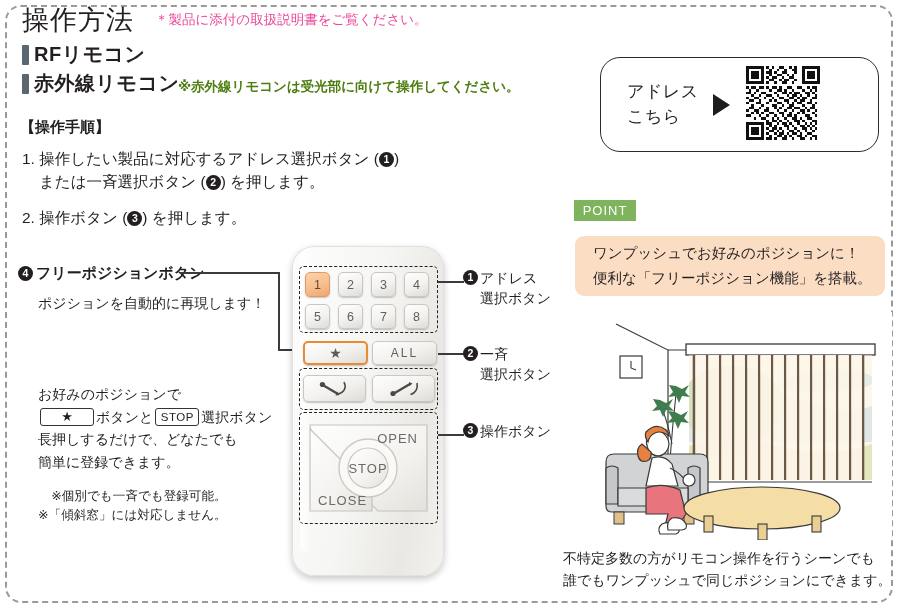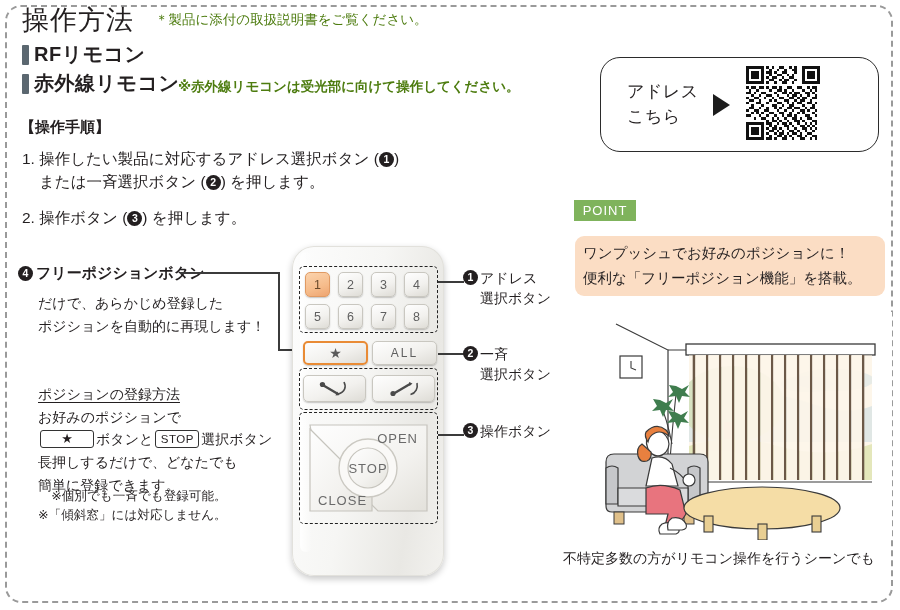--- a/index.html
+++ b/index.html
@@ -10,21 +10,21 @@
     color:#231f20;
   }
 
   .frame{
     position:absolute;left:5px;top:5px;width:888px;height:598px;
     border:2px dashed #9a9a9a;border-radius:16px;box-sizing:border-box;
   }
 
   
   .hdr-title{position:absolute;left:22px;top:2px;font-size:27px;letter-spacing:1px;color:#231f20;}
-  .hdr-note{position:absolute;left:155px;top:11px;font-size:13.5px;color:#4d7c0f;}
+  .hdr-note{position:absolute;left:155px;top:11px;font-size:13.5px;color:#ec4899;}
 
   .sec{position:absolute;display:flex;align-items:center;}
   .sec .bar{width:7px;height:20px;background:#5b6770;margin-right:5px;border-radius:1px;}
   .sec .txt{font-size:20px;font-weight:bold;color:#231f20;letter-spacing:.5px;}
   .sec-rf{left:22px;top:41px;}
   .sec-ir{left:22px;top:70px;}
   .ir-note{position:absolute;left:178px;top:78px;font-size:13.5px;color:#4d7c0f;font-weight:bold;}
 
   .steps-title{position:absolute;left:20px;top:118px;font-size:15px;font-weight:bold;}
   .step{position:absolute;font-size:15.5px;line-height:1.5;}
@@ -110,21 +110,21 @@
           border-top:11px solid transparent;border-bottom:11px solid transparent;}
   .qr-img{margin-left:16px;}
 
   .point-badge{
     position:absolute;left:574px;top:200px;width:62px;height:21px;background:#7fb35c;
     color:#fff;font-size:13px;letter-spacing:1px;display:flex;align-items:center;justify-content:center;
   }
   .pink-box{
     position:absolute;left:575px;top:236px;width:310px;height:60px;background:#fbddc4;
     border-radius:9px;display:flex;flex-direction:column;justify-content:center;
-    padding-left:8px;box-sizing:border-box;font-size:14.5px;line-height:1.7;color:#231f20;
+    padding-left:18px;box-sizing:border-box;font-size:14.5px;line-height:1.7;color:#231f20;
   }
   .scene{position:absolute;left:572px;top:312px;width:320px;height:228px;}
   .bottom-cap{position:absolute;left:563px;top:548px;font-size:14px;line-height:1.55;}
 </style>
 </head>
 <body>
 
 <div class="frame"></div>
 
 <div class="hdr-title">操作方法</div>
@@ -158,26 +158,24 @@
 
 <div class="fp-head">
   <span class="cnum">4</span>
   <span>フリーポジションボタン</span>
 </div>
 <div class="lead-h" style="left:180px;top:272px;width:99px;"></div>
 <div class="lead-v" style="left:278px;top:272px;height:78px;"></div>
 <div class="lead-h" style="left:278px;top:349px;width:20px;"></div>
 
 <div class="fp-body">
-  <div>だけで、あらかじめ登録した</div>
   <div>ポジションを自動的に再現します！</div>
 </div>
 
 <div class="fp-body2">
-  <div class="u">ポジションの登録方法</div>
   <div>お好みのポジションで</div>
   <div>
     <span class="keycap star">★</span><span>ボタンと</span><span class="keycap stop">STOP</span><span>選択ボタン</span>
   </div>
   <div>長押しするだけで、どなたでも</div>
   <div>簡単に登録できます。</div>
 </div>
 
 <div class="fp-note">
   <div>※個別でも一斉でも登録可能。</div>
@@ -599,13 +597,14 @@
     <g fill="#e9cf93" stroke="#3a3a3a" stroke-width="1.1">
       <rect x="132" y="204" width="9" height="16"></rect>
         <rect x="186" y="212" width="9" height="16"></rect>
         <rect x="240" y="204" width="9" height="16"></rect>
     </g>
   </svg>
 </div>
 
 <div class="bottom-cap">
   <div>不特定多数の方がリモコン操作を行うシーンでも</div>
+  <div>誰でもワンプッシュで同じポジションにできます。</div>
 </div>
 
 </body></html>

